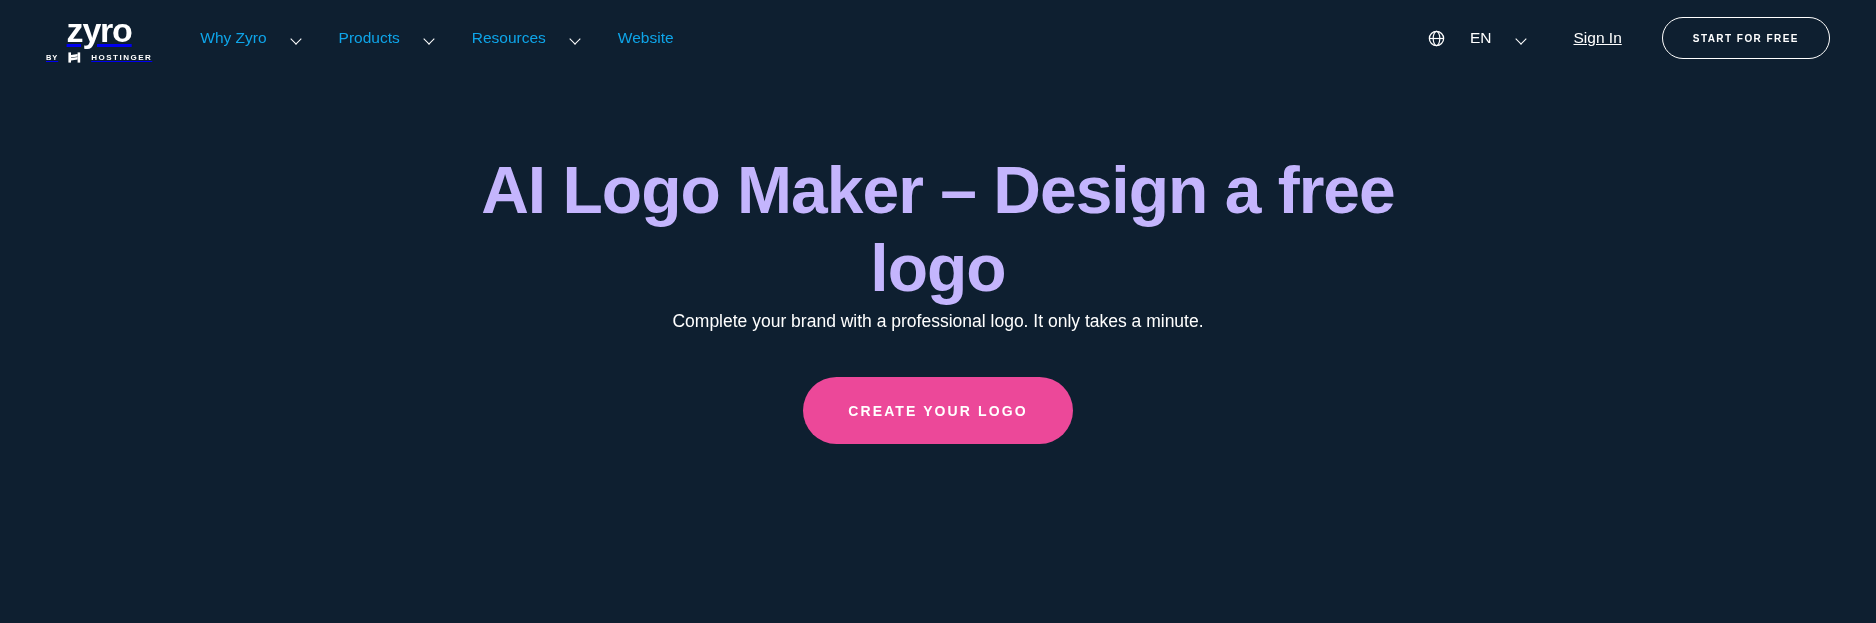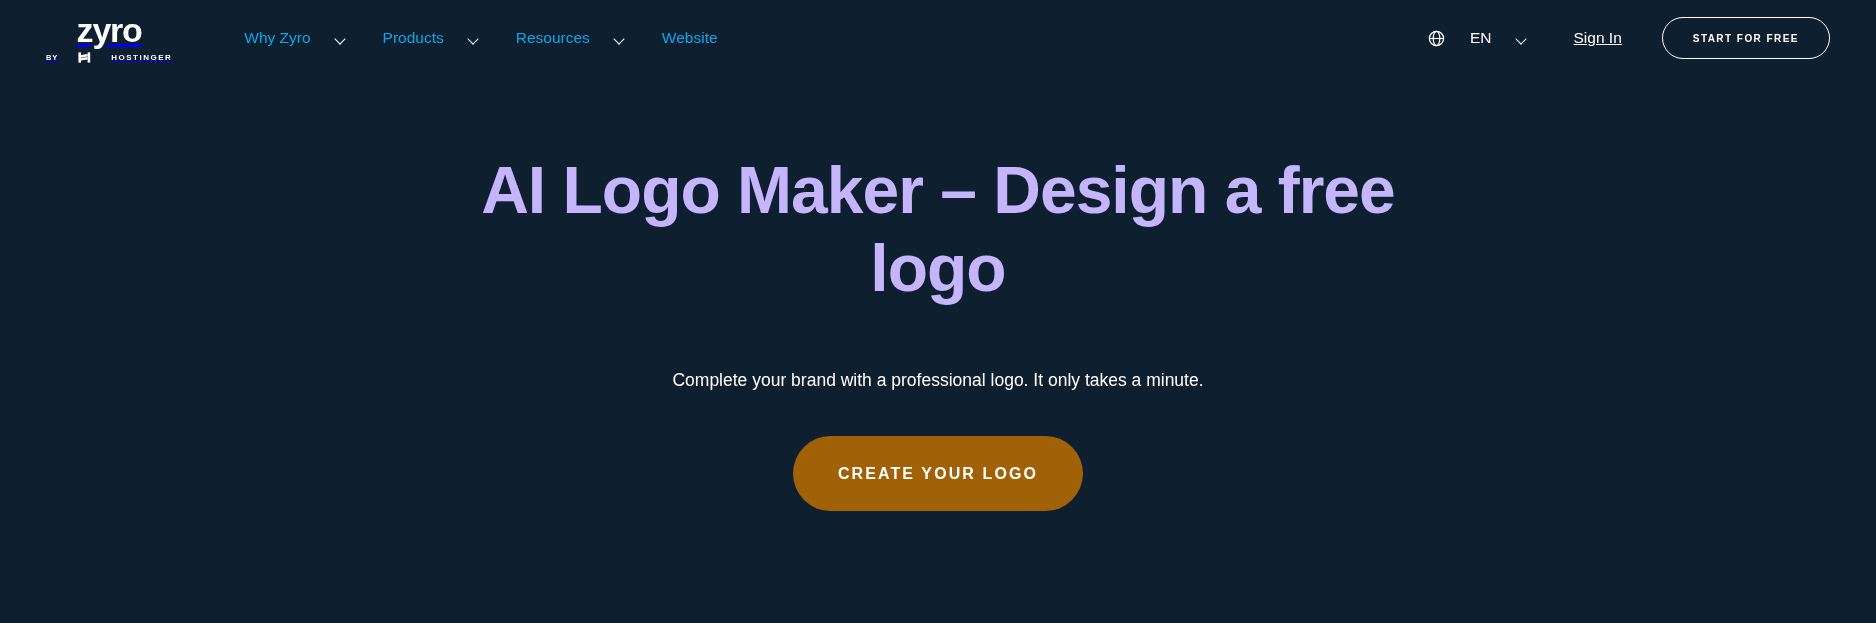--- a/index.html
+++ b/index.html
@@ -25,35 +25,35 @@
     align-items:center;
     padding:0 46px;
   }
 
   
   .logo-block {
     display:flex;
     flex-direction:column;
     align-items:center;
     justify-content:center;
-    margin-right:54px;
+    margin-right:30px;
     user-select:none;
   }
   .logo-word {
     font-family:"Liberation Sans", sans-serif;
     font-size:34px;
     font-weight:700;
     letter-spacing:-1.2px;
     color:#ffffff;
     line-height:1;
   }
   .logo-sub {
     display:flex;
     align-items:center;
-    gap:20px;
+    gap:10px;
     margin-top:5px;
   }
   .logo-sub-by {
     font-size:7.5px;
     font-weight:700;
     letter-spacing:0.9px;
     color:#ffffff;
   }
   .logo-sub-name {
     font-size:8px;
@@ -152,43 +152,42 @@
     color:#c4b5fd;
     font-family:"Liberation Sans", sans-serif;
     font-size:66px;
     font-weight:700;
     line-height:1.18;
     letter-spacing:-1px;
     max-width:1020px;
     margin:0 auto;
   }
   .hero-sub {
-    margin-top:59px;
     color:#ffffff;
     font-size:17.5px;
     font-weight:400;
     line-height:1.5;
   }
   .cta-wrap {
     margin-top:43px;
     display:flex;
     justify-content:center;
   }
   .btn-cta {
     display:inline-flex;
     align-items:center;
     justify-content:center;
-    height:75px;
+    height:67px;
     padding:0 45px;
     border:none;
     border-radius:999px;
-    background:#a16207;
-    color:#ffffff;
-    font-family:"Liberation Sans", sans-serif;
-    font-size:16px;
+    background:#ec4899;
+    color:#ffffff;
+    font-family:"Liberation Sans", sans-serif;
+    font-size:14px;
     font-weight:700;
     letter-spacing:2.1px;
     cursor:pointer;
     white-space:nowrap;
   }
 </style>
 </head>
 <body>
 
 <header class="header">

